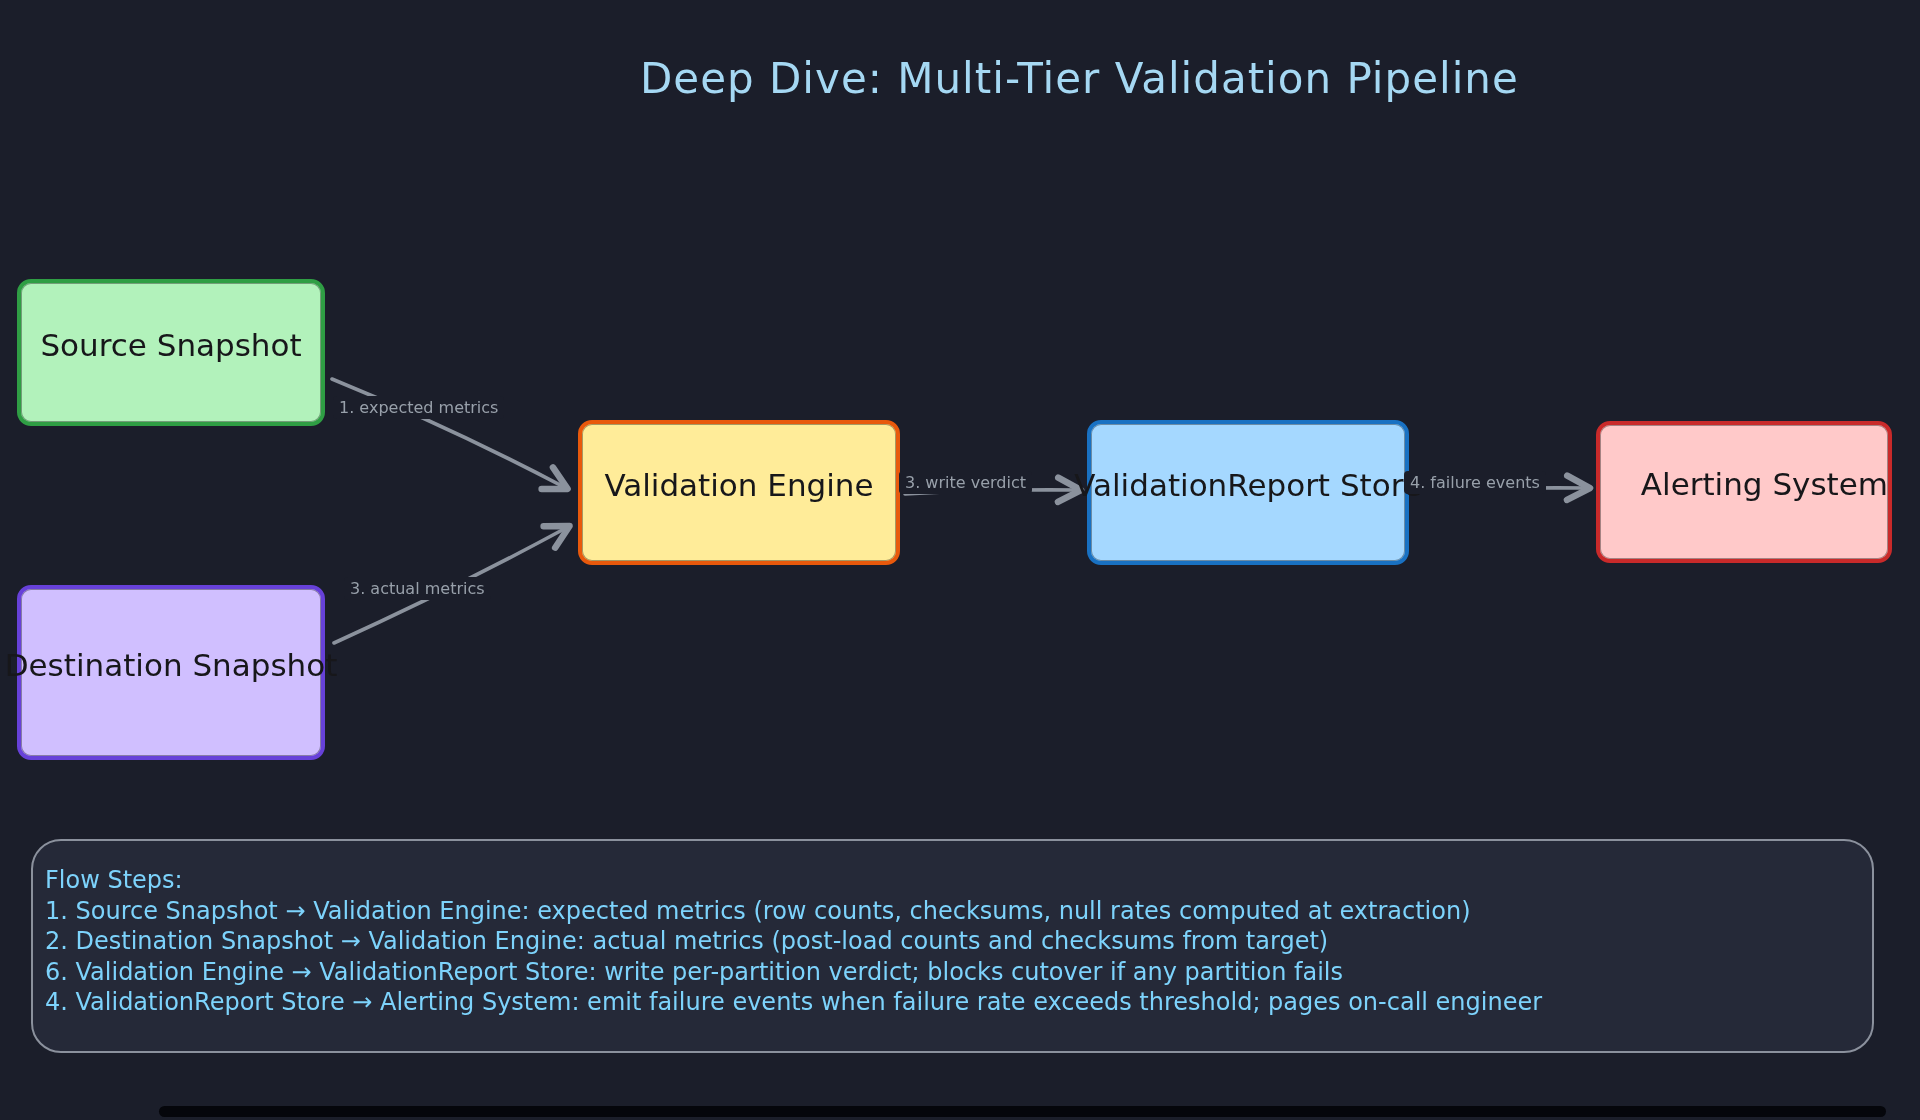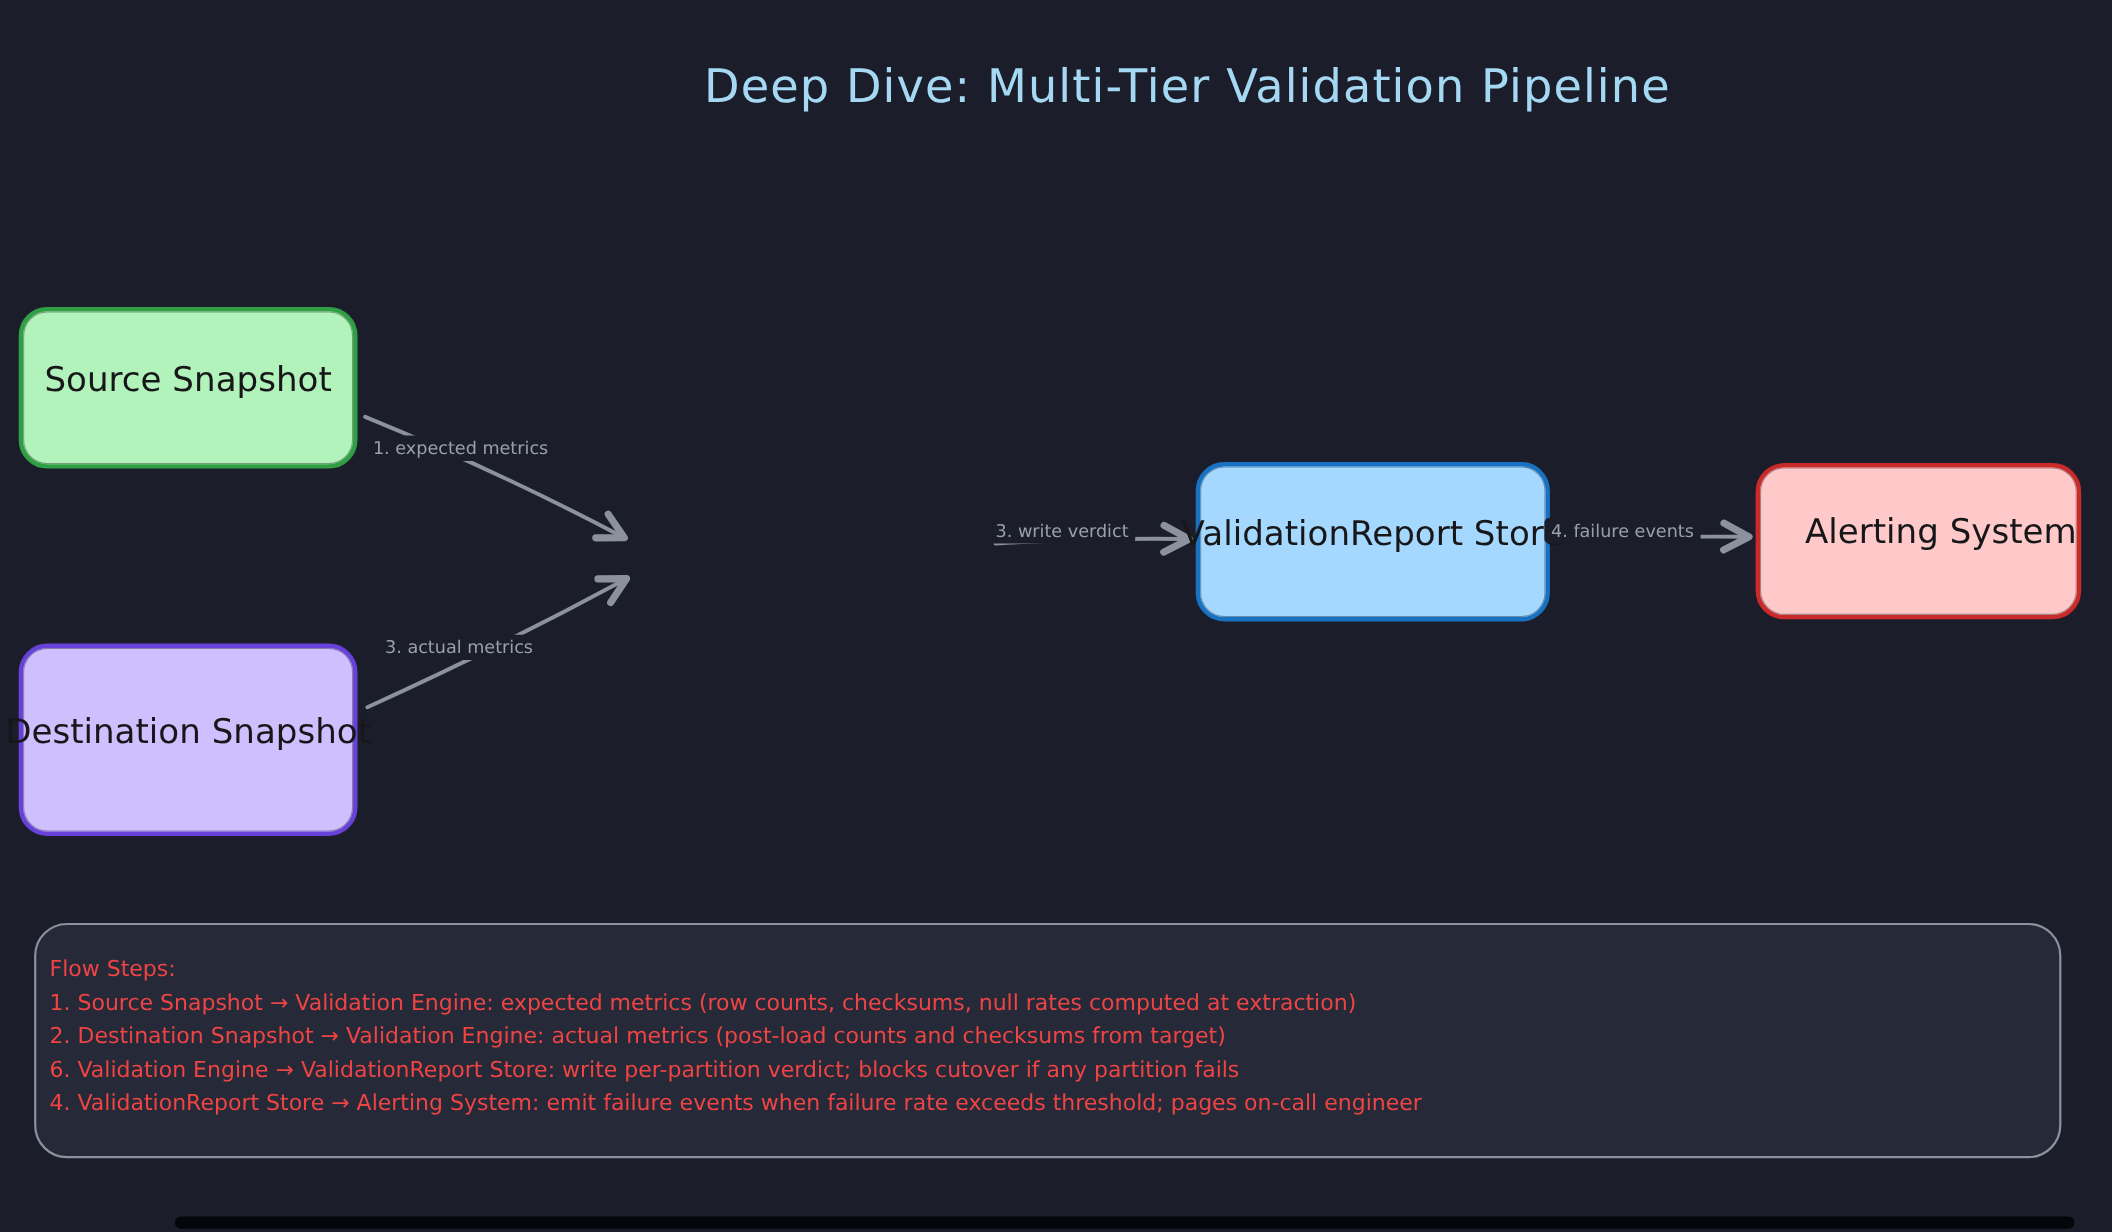--- a/index.html
+++ b/index.html
@@ -9,40 +9,40 @@
     font-family:"DejaVu Sans","Liberation Sans",sans-serif;
   }
   .title{
     position:absolute;left:640px;top:54px;width:800px;
     text-align:center;white-space:nowrap;
     font-size:42px;letter-spacing:1px;color:#a5d8f3;font-weight:500;
   }
   svg.edges{position:absolute;left:0;top:0;width:1920px;height:1120px;pointer-events:none;}
   .node{
     position:absolute;display:flex;align-items:center;justify-content:center;
-    border:4px solid #000;border-radius:26px;box-sizing:border-box;
+    border:4px solid #000;border-radius:14px;box-sizing:border-box;
     box-shadow:0 0 0 1px rgba(0,0,0,0.35) inset;
   }
   .node span{
     white-space:nowrap;font-size:31px;color:#17171a;font-weight:500;
     transform:translateY(-8px);
   }
   .edge-label{
     position:absolute;white-space:nowrap;
     font-size:16px;color:#98a0aa;
     background:#1b1e2a;padding:2px 6px;border-radius:4px;
   }
   .panel{
     position:absolute;left:31px;top:839px;width:1843px;height:214px;
     box-sizing:border-box;border:2px solid #8b919d;border-radius:30px;
     background:#252938;
     padding:24px 24px 0 12px;
   }
   .panel-line{
-    font-size:20px;line-height:30.5px;color:#ef4444;white-space:nowrap;
+    font-size:24px;line-height:30.5px;color:#7dd3fc;white-space:nowrap;
   }
   .hscrollbar{
     position:absolute;left:159px;top:1106px;width:1727px;height:11px;
     background:#05060b;border-radius:6px;
   }
 </style>
 </head>
 <body>
 
 <div class="canvas">
@@ -62,20 +62,23 @@
   </svg>
 
   <div class="node" style="left: 17px; top: 279px; width: 308px; height: 147px; background: rgb(178, 242, 187); border-color: rgb(47, 158, 68);">
     <span>Source Snapshot</span>
   </div>
 
   <div class="node" style="left: 17px; top: 585px; width: 308px; height: 175px; background: rgb(208, 191, 255); border-color: rgb(103, 65, 217);">
     <span>Destination Snapshot</span>
   </div>
 
+  <div class="node" style="left: 578px; top: 420px; width: 322px; height: 145px; background: rgb(255, 236, 153); border-color: rgb(232, 89, 12);">
+    <span>Validation Engine</span>
+  </div>
 
   <div class="node" style="left: 1087px; top: 420px; width: 322px; height: 145px; background: rgb(165, 216, 255); border-color: rgb(25, 113, 194);">
     <span>ValidationReport Store</span>
   </div>
 
   <div class="node" style="left: 1596px; top: 421px; width: 296px; height: 142px; background: rgb(255, 201, 201); border-color: rgb(201, 42, 42); justify-content: flex-end;">
     <span>Alerting System</span>
   </div>
 
   <div class="edge-label" style="left:333px;top:396px;">1. expected metrics</div>

